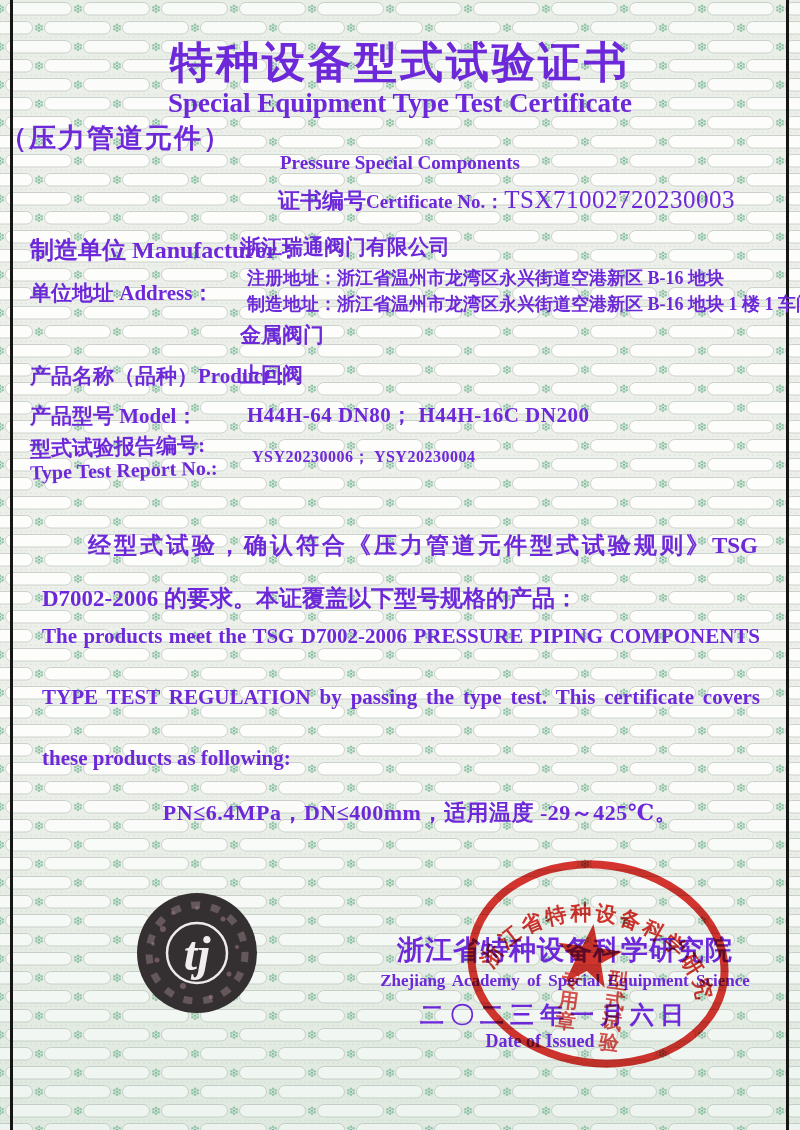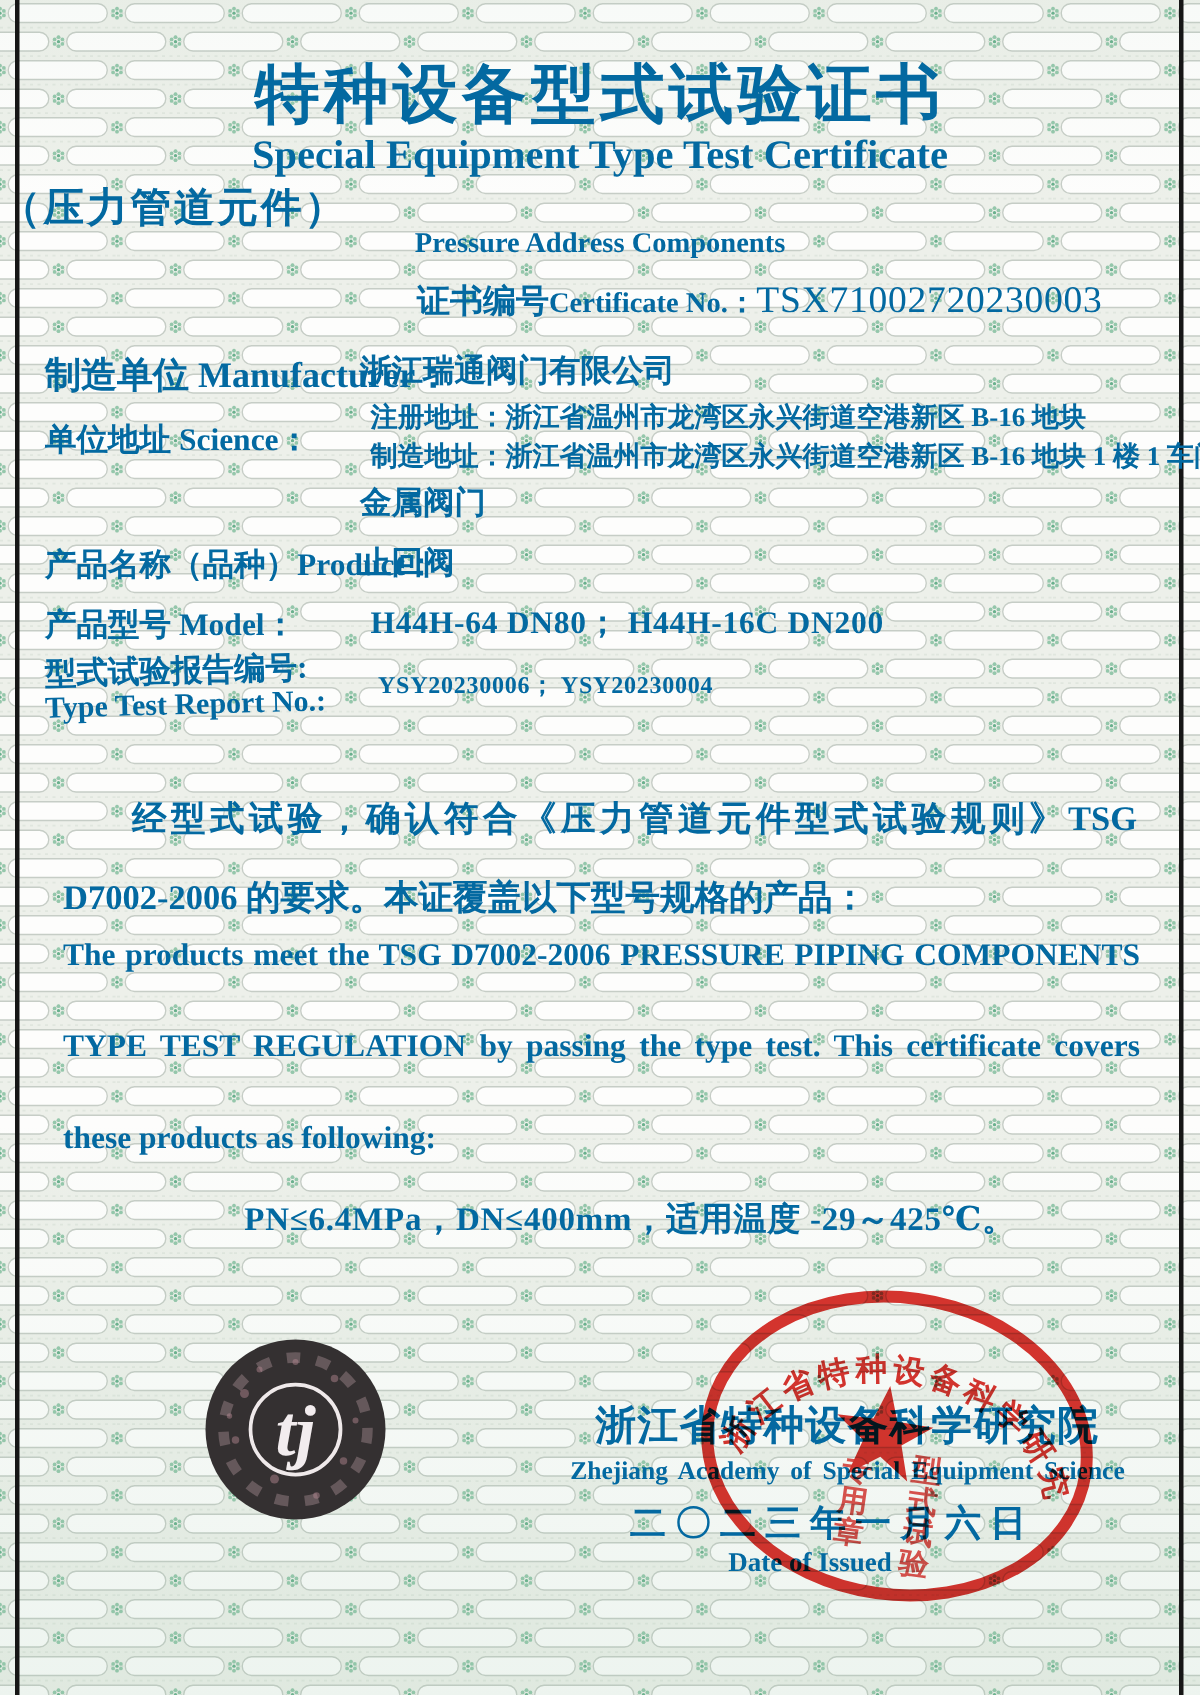--- a/index.html
+++ b/index.html
@@ -1,18 +1,18 @@
 <!DOCTYPE html>
 <html><head>
 <meta charset="utf-8">
 <style>
   html,body{margin:0;padding:0;background:#888;}
   .page{
     position:relative;width:800px;height:1130px;overflow:hidden;
-    background:#edf0ea;color:#0369a1;
+    background:#edf0ea;color:#6d28d9;
     font-family:"Liberation Serif","DejaVu Serif",serif;
   }
   .abs{position:absolute;white-space:nowrap;}
   .bgsvg{position:absolute;left:0;top:0;}
   .tint{position:absolute;inset:0;pointer-events:none;
     background:linear-gradient(180deg, rgba(150,195,168,0.05) 0%, rgba(255,255,255,0) 12%,
                rgba(255,255,255,0) 66%, rgba(140,190,160,0.14) 100%);}
   .edge{position:absolute;top:0;bottom:0;width:3px;background:#161616;}
   .edge.left{left:10px}
   .edge.right{left:786px}
@@ -95,32 +95,32 @@
     <rect width="800" height="1130" fill="url(#secpat)"></rect>
   </svg>
   <div class="tint"></div>
 
   <div class="edge left"></div>
   <div class="edge right"></div>
 
   <div class="abs title-cn">特种设备型式试验证书</div>
   <div class="abs title-en">Special Equipment Type Test Certificate</div>
   <div class="abs paren-cn">（压力管道元件）</div>
-  <div class="abs paren-en">Pressure Address Components</div>
+  <div class="abs paren-en">Pressure Special Components</div>
 
   <div class="abs certno">
     <span class="l1">证书编号</span>
     <span class="l2">Certificate No.：</span>
     <span class="v">TSX71002720230003</span>
   </div>
 
   <div class="lab" id="lab0">制造单位 Manufacturer：</div>
   <div class="val" id="val0">浙江瑞通阀门有限公司</div>
 
-  <div class="lab" id="lab1">单位地址 Science：</div>
+  <div class="lab" id="lab1">单位地址 Address：</div>
   <div class="val" id="val1a">注册地址：浙江省温州市龙湾区永兴街道空港新区 B-16 地块</div>
   <div class="val" id="val1b">制造地址：浙江省温州市龙湾区永兴街道空港新区 B-16 地块 1 楼 1 车间</div>
 
   <div class="val" id="val2">金属阀门</div>
 
   <div class="lab" id="lab3">产品名称（品种）Product：</div>
   <div class="val" id="val3">止回阀</div>
 
   <div class="lab" id="lab4">产品型号 Model：</div>
   <div class="val" id="val4">H44H-64 DN80； H44H-16C DN200</div>

